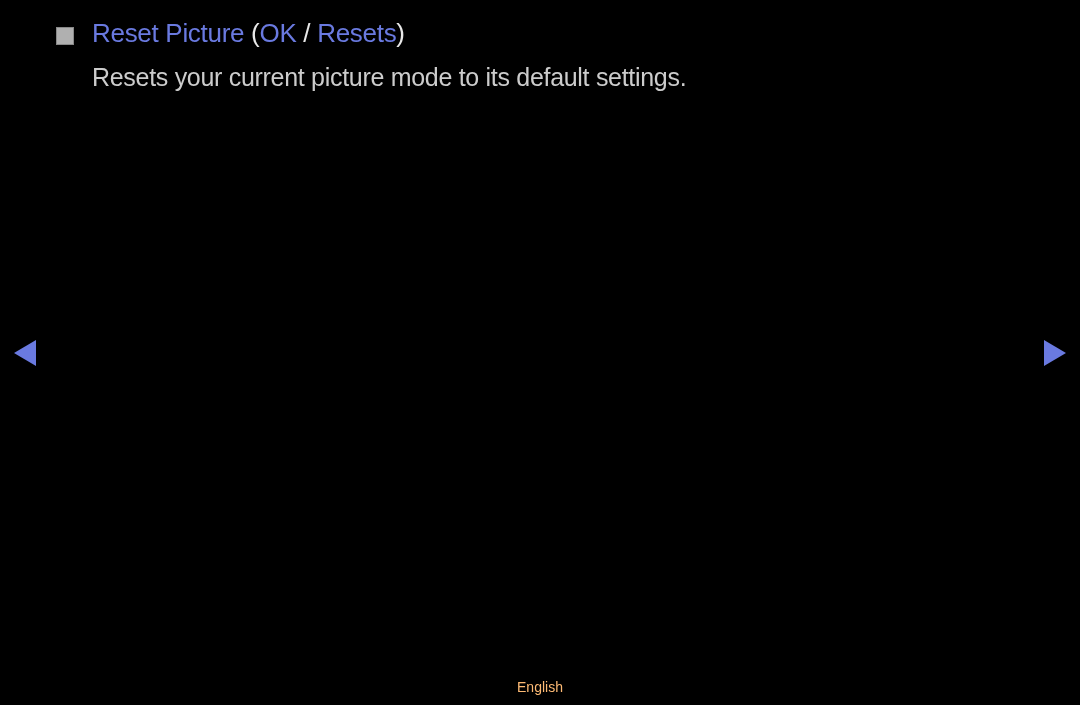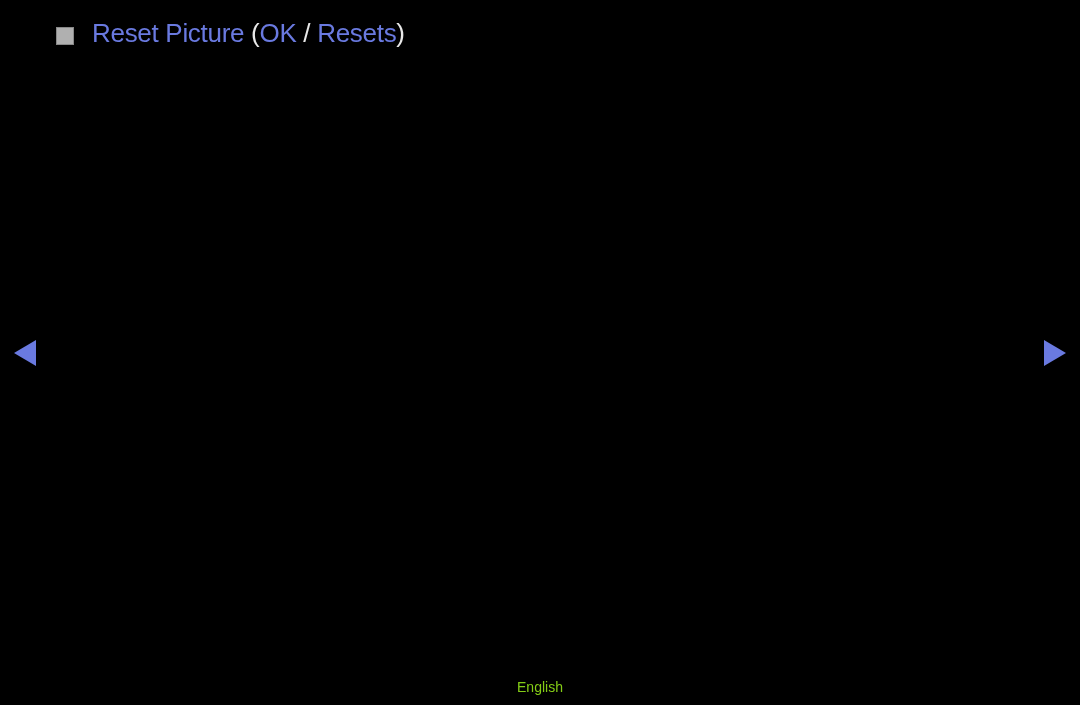--- a/index.html
+++ b/index.html
@@ -63,33 +63,34 @@
     .nav-right {
       right: 14px;
     }
     .footer-lang {
       position: absolute;
       bottom: 10px;
       left: 0;
       right: 0;
       text-align: center;
       font-size: 14px;
-      color: #84cc16;
+      color: #fdba74;
     }
   </style>
 </head>
 <body>
 
 <div class="content">
   <div class="title-row">
     <div class="bullet-square"></div>
     <div class="title-text">
       <span class="blue">Reset Picture</span><span class="white"> (</span><span class="blue">OK</span><span class="white"> / </span><span class="blue">Resets</span><span class="white">)</span>
     </div>
   </div>
+  <div class="description">Resets your current picture mode to its default settings.</div>
 </div>
 
 <div class="nav-arrow nav-left">
   <svg width="22" height="26" viewBox="0 0 22 26">
     <polygon points="22,0 22,26 0,13" fill="#6a7ae0"></polygon>
   </svg>
 </div>
 
 <div class="nav-arrow nav-right">
   <svg width="22" height="26" viewBox="0 0 22 26">

